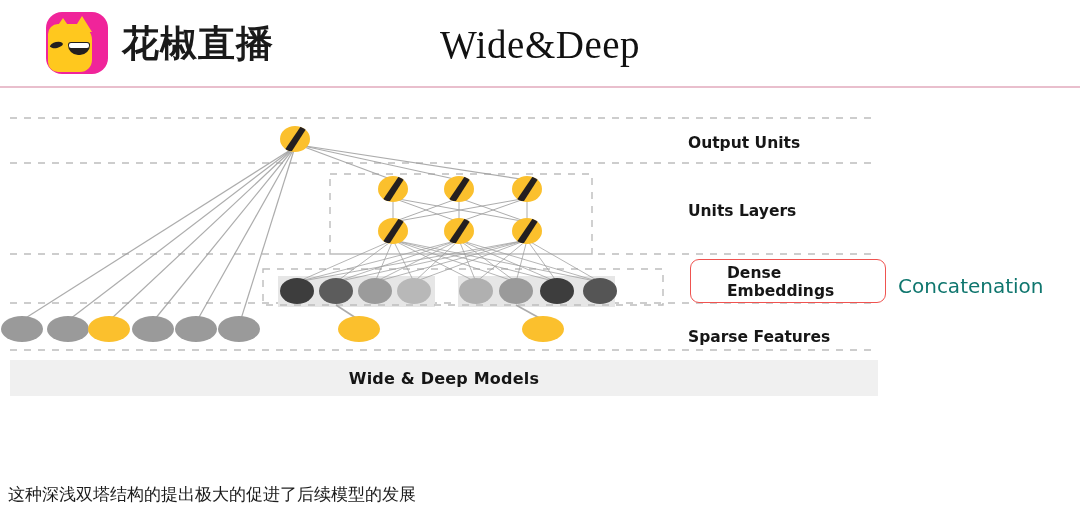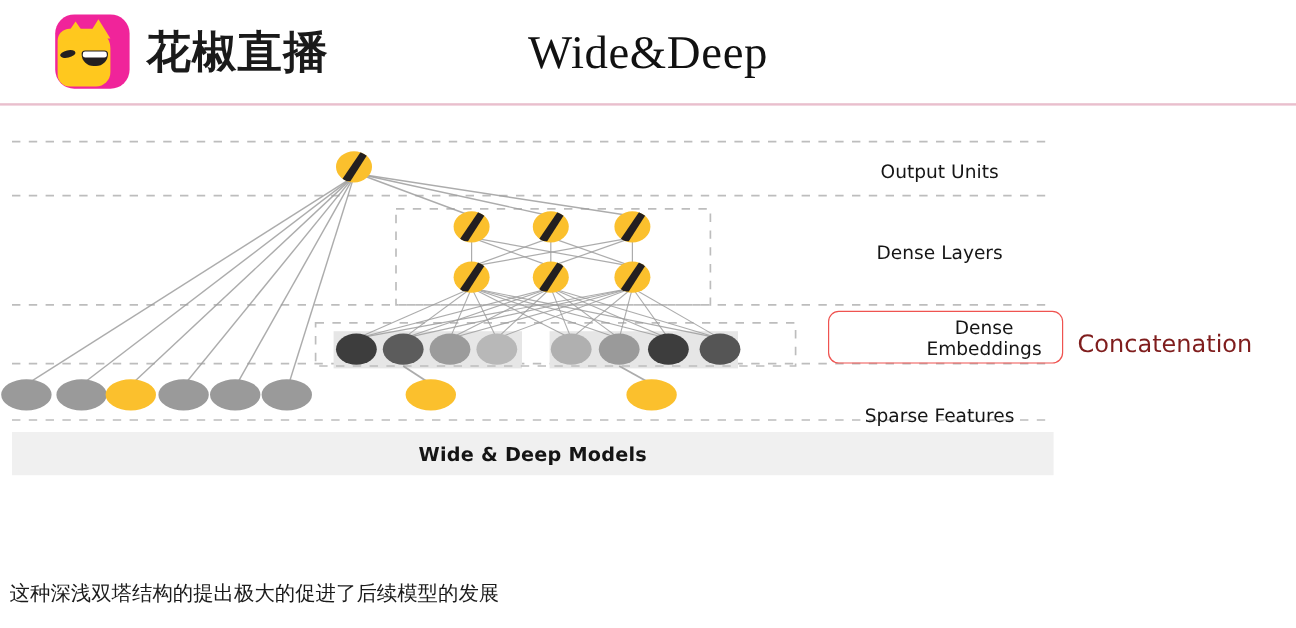--- a/index.html
+++ b/index.html
@@ -115,44 +115,44 @@
     width: 1080px;
     height: 300px;
   }
   #fig-canvas {
     position: absolute;
     left: 0; top: 0;
   }
   .fig-label {
     position: absolute;
     font-family: "DejaVu Sans", sans-serif;
-    font-weight: 400;
+    font-weight: 700;
     font-size: 15.5px;
     color: #161616;
     white-space: nowrap;
-    text-align: center;
+    text-align: left;
   }
   #label-output { left: 688px; top: 30px; width: 190px; }
   #label-hidden { left: 688px; top: 98px; width: 190px; }
   #label-dense  { left: 690px; top: 160px; width: 186px; line-height: 1.18; padding-left: 37px; }
-  #label-sparse { left: 688px; top: 234px; width: 190px; }
+  #label-sparse { left: 688px; top: 224px; width: 190px; }
   #dense-box {
     position: absolute;
     left: 690px; top: 155px;
     width: 196px; height: 44px;
     border: 1.6px solid #ef5350;
     border-radius: 9px;
     box-sizing: border-box;
   }
   #concatenation {
     position: absolute;
     left: 898px; top: 170px;
     font-family: "DejaVu Sans", sans-serif;
     font-size: 20px;
-    color: #7f1d1d;
+    color: #0f766e;
     white-space: nowrap;
   }
   #models-bar {
     position: absolute;
     left: 10px; top: 256px;
     width: 868px; height: 36px;
     background: #f0f0f0;
   }
   #models-bar span {
     position: absolute;
@@ -325,21 +325,21 @@
             <ellipse cx="295" cy="35" rx="15" ry="13"></ellipse>
           </clipPath>
           <ellipse cx="295" cy="35" rx="15" ry="13" fill="#fbc02d"></ellipse>
           <polygon points="284,47 301,22 308,22 292,47" fill="#231f20" clip-path="url(#clip295_35)"></polygon>
         </g>
       </g>
   </svg>
 
   <div class="fig-label" id="label-output">Output Units</div>
 
-  <div class="fig-label" id="label-hidden">Dense Layers</div>
+  <div class="fig-label" id="label-hidden">Units Layers</div>
 
   <div id="dense-box"></div>
   <div class="fig-label" id="label-dense">
     <span>Dense</span><br>
     <span>Embeddings</span>
   </div>
 
   <div class="fig-label" id="label-sparse">Sparse Features</div>
 
   <div id="concatenation">Concatenation</div>

